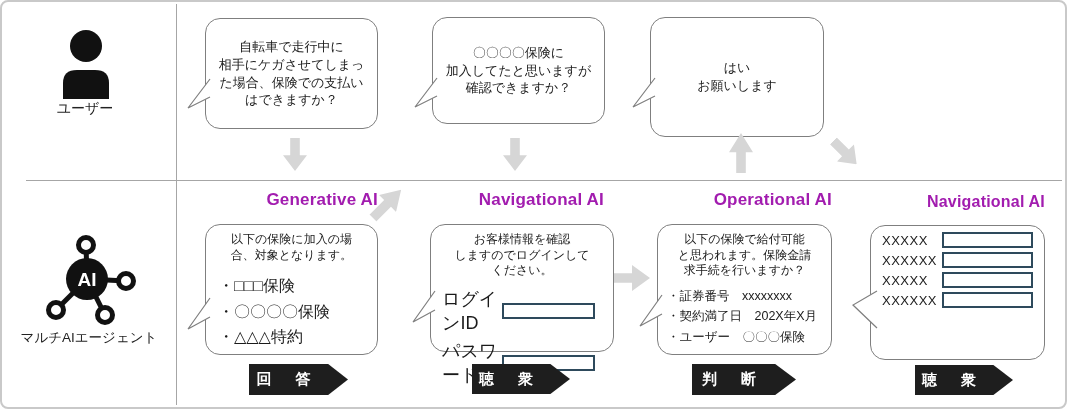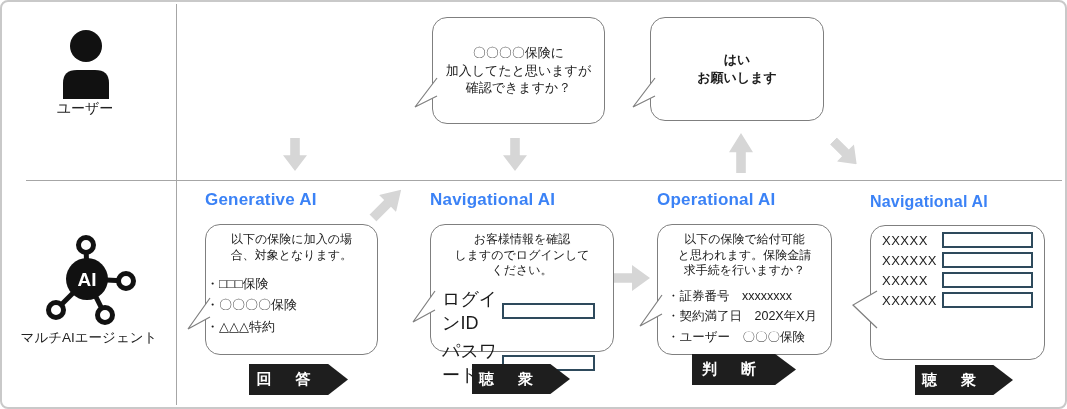--- a/index.html
+++ b/index.html
@@ -6,31 +6,31 @@
   #canvas{position:relative;width:1067px;height:409px;background:#fff;border:2px solid #c9c9c9;border-radius:8px;box-sizing:border-box;overflow:hidden;color:#1a1a1a;}
   .vline{position:absolute;left:174px;top:2px;bottom:2px;width:1px;background:#a6a6a6;}
   .hline{position:absolute;top:178px;left:24px;right:3px;height:1px;background:#a6a6a6;}
 
   .lane-label{position:absolute;text-align:center;font-size:14px;color:#222;}
 
   .bubble{position:absolute;background:#fff;border:1px solid #7f7f7f;border-radius:15px;box-sizing:border-box;display:flex;flex-direction:column;align-items:center;}
   .bubble .tail{position:absolute;left:-21px;overflow:visible;}
   .bubble-text{white-space:pre-line;text-align:center;font-size:13px;line-height:1.35;margin-top:auto;margin-bottom:auto;}
   .intro{white-space:pre-line;text-align:center;font-size:12px;line-height:1.3;margin-top:7px;}
-  .list{font-size:13px;line-height:1.4;align-self:flex-start;margin-top:12px;}
+  .list{font-size:16px;line-height:1.4;align-self:flex-start;margin-left:12px;margin-top:12px;}
   .list div{margin-bottom:3px;}
 
   .arrow{position:absolute;background:#d6d6d6;}
   .a-down{width:24px;height:33px;clip-path:polygon(30% 0,70% 0,70% 52%,100% 52%,50% 100%,0 52%,30% 52%);}
   .a-up{width:24px;height:40px;clip-path:polygon(50% 0,100% 48%,70% 48%,70% 100%,30% 100%,30% 48%,0 48%);}
   .a-right{width:40px;height:26px;clip-path:polygon(0 32%,55% 32%,55% 0,100% 50%,55% 100%,55% 68%,0 68%);}
   .rot-ne{transform:rotate(45deg);}
   .rot-se{transform:rotate(-45deg);}
 
-  .sec-title{position:absolute;font-weight:bold;font-size:17px;text-align:left;color:#3b82f6;letter-spacing:0.2px;}
+  .sec-title{position:absolute;font-weight:bold;font-size:17px;text-align:right;color:#a21caf;letter-spacing:0.2px;}
 
   .badge{position:absolute;background:#1e1e1e;color:#fff;font-weight:bold;font-size:15px;display:flex;align-items:center;justify-content:center;letter-spacing:10px;padding-right:20px;box-sizing:border-box;clip-path:polygon(0 0,80% 0,100% 50%,80% 100%,0 100%);}
 
   .frow{display:flex;align-items:center;align-self:flex-start;margin-left:11px;margin-top:4px;}
   .frow .flabel{font-size:18px;width:60px;flex:none;}
   .tbox{box-sizing:border-box;border:2px solid #2e4a5c;background:#fff;height:16px;padding:0 2px;font-size:11px;outline:none;}
   .tbox.w1{width:93px;}
   .frow4 .flabel{font-size:13px;width:60px;flex:none;letter-spacing:0.5px;}
   .tbox.w2{width:91px;height:16px;}
 </style>
@@ -55,31 +55,40 @@
     <line x1="45" y1="55" x2="14" y2="86" stroke="#111" stroke-width="5"></line>
     <circle cx="44" cy="21" r="7.5" fill="#fff" stroke="#111" stroke-width="5"></circle>
     <circle cx="84" cy="57" r="7.5" fill="#fff" stroke="#111" stroke-width="5"></circle>
     <circle cx="63" cy="91" r="7.5" fill="#fff" stroke="#111" stroke-width="5"></circle>
     <circle cx="14" cy="86" r="7.5" fill="#fff" stroke="#111" stroke-width="5"></circle>
     <circle cx="45" cy="55" r="21" fill="#111"></circle>
     <text x="45" y="62" text-anchor="middle" font-size="19" font-weight="bold" fill="#fff" font-family="Liberation Sans, sans-serif">AI</text>
   </svg>
   <div class="lane-label" style="left:5px;top:327px;width:164px;font-size:13.5px;">マルチAIエージェント</div>
 
+  <div class="bubble" style="left:203px;top:16px;width:173px;height:111px;">
+    <svg class="tail" style="top:58px;" width="26" height="34" viewBox="0 0 26 34">
+        <path d="M25 2 L3 31 L25 20" fill="#fff" stroke="#7f7f7f" stroke-width="1.2"></path>
+      </svg>
+    <div class="bubble-text">自転車で走行中に
+相手にケガさせてしまっ
+た場合、保険での支払い
+はできますか？</div>
+  </div>
 
   <div class="bubble" style="left:430px;top:15px;width:173px;height:107px;align-items:center;">
     <svg class="tail" style="top:58px;" width="26" height="34" viewBox="0 0 26 34">
         <path d="M25 2 L3 31 L25 20" fill="#fff" stroke="#7f7f7f" stroke-width="1.2"></path>
       </svg>
     <div class="bubble-text">〇〇〇〇保険に
 加入してたと思いますが
 確認できますか？</div>
   </div>
 
-  <div class="bubble" style="left:648px;top:15px;width:174px;height:104px;font-weight:bold;">
+  <div class="bubble" style="left:648px;top:15px;width:174px;height:120px;">
     <svg class="tail" style="top:58px;" width="26" height="34" viewBox="0 0 26 34">
         <path d="M25 2 L3 31 L25 20" fill="#fff" stroke="#7f7f7f" stroke-width="1.2"></path>
       </svg>
     <div class="bubble-text">はい
 お願いします</div>
   </div>
 
   <div class="arrow a-down" style="left:281px;top:136px;"></div>
   <div class="arrow a-down" style="left:501px;top:136px;"></div>
   <div class="arrow a-up" style="left:727px;top:131px;"></div>
@@ -130,21 +139,21 @@
       </svg>
     <div class="intro">以下の保険で給付可能
 と思われます。保険金請
 求手続を行いますか？</div>
     <div class="list" style="margin-left:9px;margin-top:9px;font-size:12.5px;">
       <div>・証券番号　xxxxxxxx</div>
       <div>・契約満了日　202X年X月</div>
       <div>・ユーザー　〇〇〇保険</div>
     </div>
   </div>
-  <div class="badge" style="left:690px;top:352px;width:104px;height:31px;">判 断</div>
+  <div class="badge" style="left:690px;top:362px;width:104px;height:31px;">判 断</div>
 
   <div class="bubble" style="left:868px;top:223px;width:175px;height:135px;">
     <svg class="tail" style="top:63px;" width="28" height="42" viewBox="0 0 28 42">
         <path d="M27 2 L3 16 L27 39" fill="#fff" stroke="#7f7f7f" stroke-width="1.2"></path>
       </svg>
     <div class="frow frow4" style="margin-top:6px;">
       <span class="flabel">XXXXX</span>
       <input class="tbox w2" type="text" value="" style="">
     </div>
     <div class="frow frow4">

